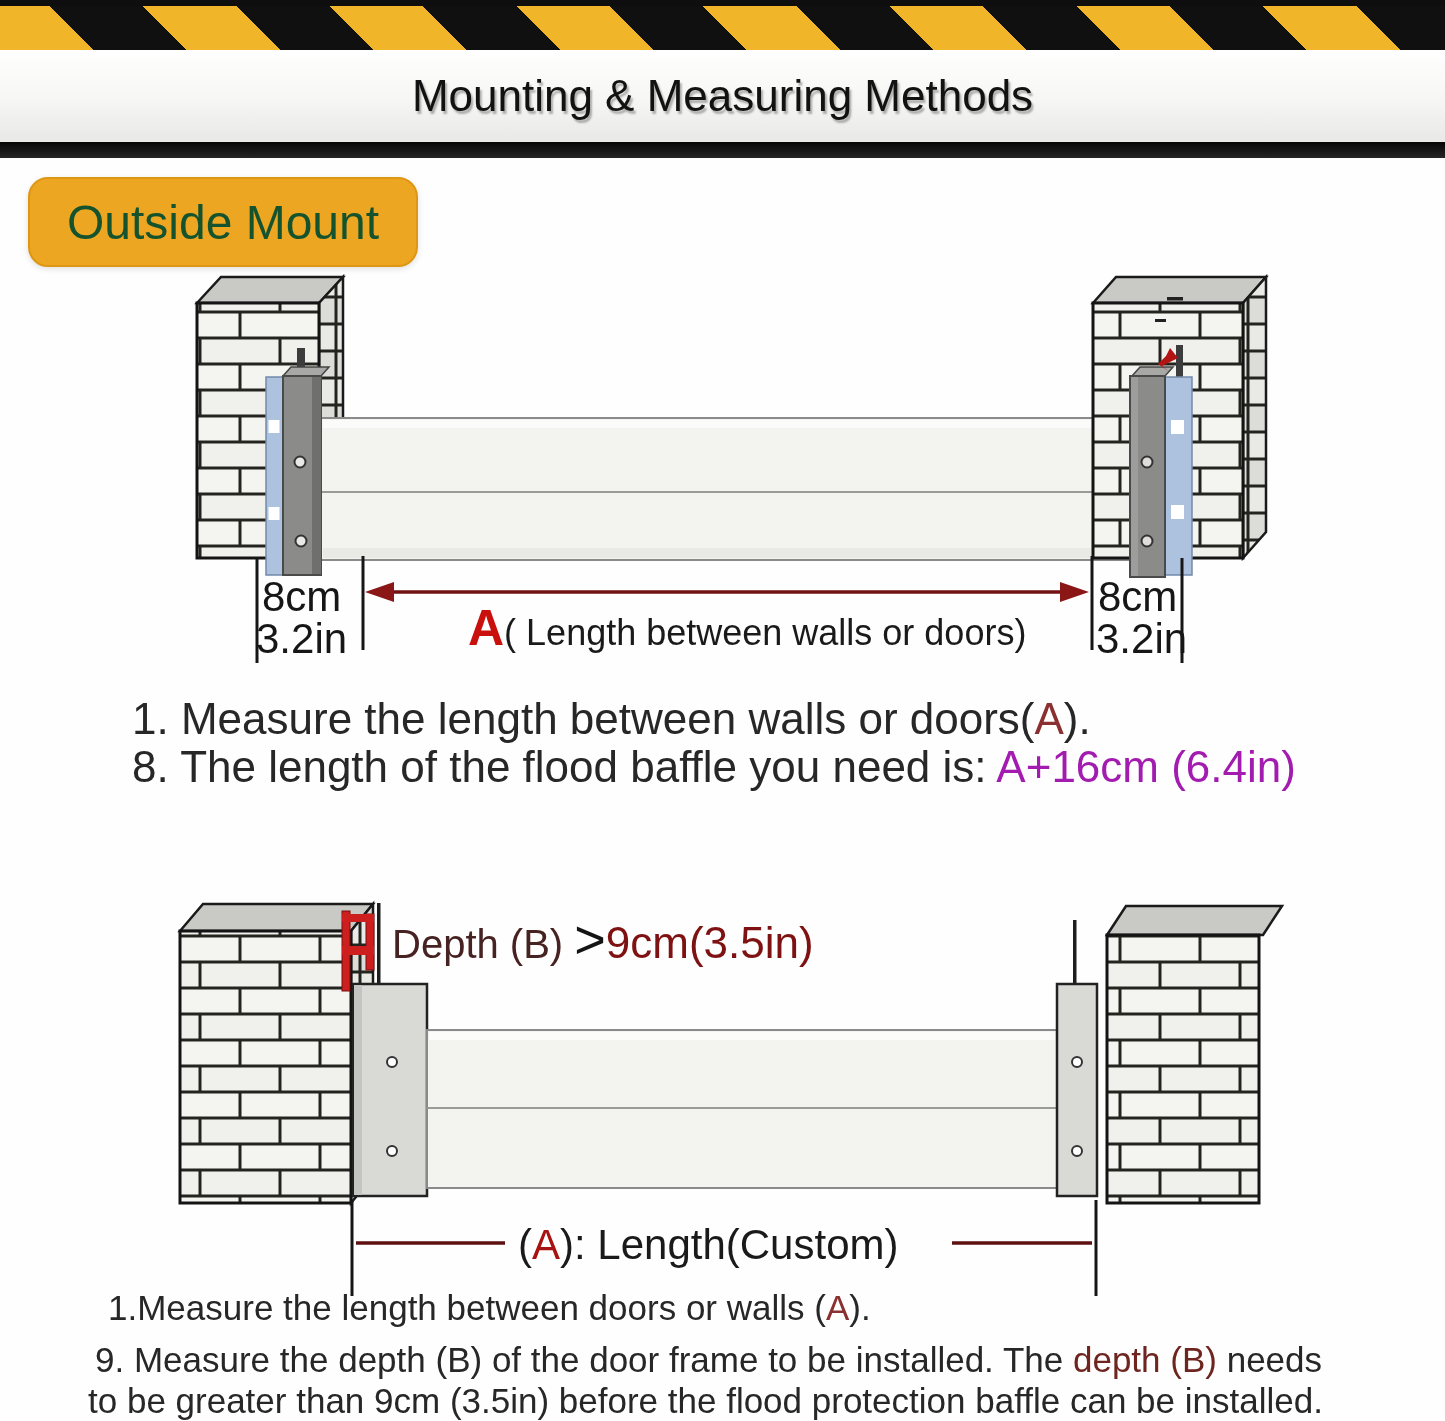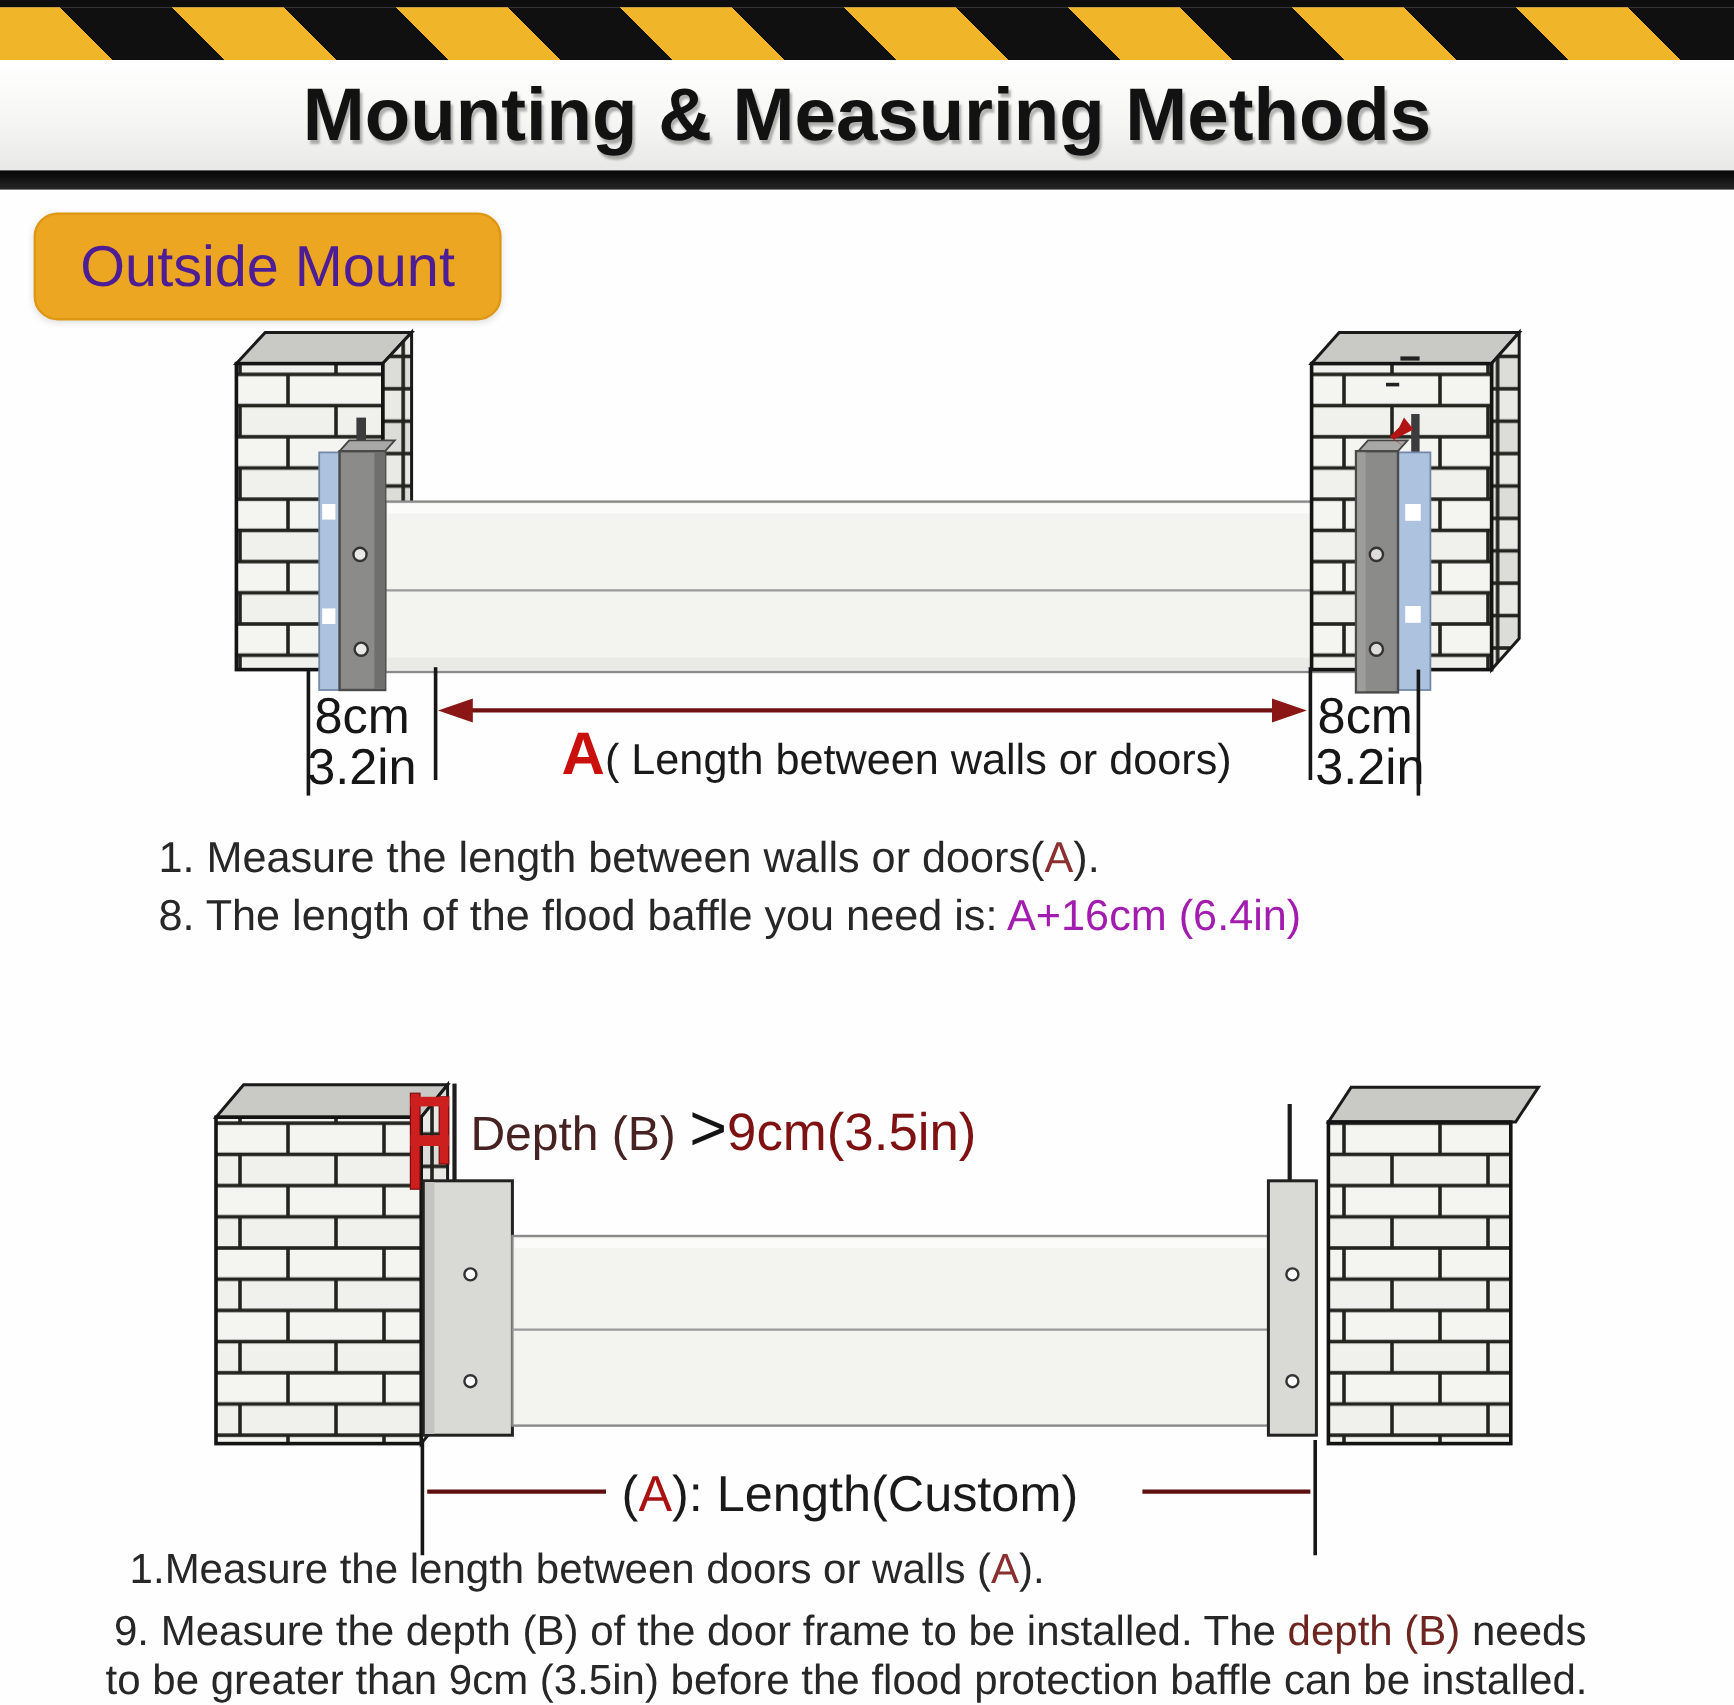--- a/index.html
+++ b/index.html
@@ -5,37 +5,37 @@
   html,body{margin:0;padding:0;background:#ffffff}
   .page{position:relative;width:1445px;height:1421px;background:#fffefe;overflow:hidden;
         font-family:"Liberation Sans","DejaVu Sans",sans-serif;color:#1c1c1c}
   
   .hazard{position:absolute;left:0;top:0;width:1445px;height:44px;
           border-top:6px solid #0e0e0e;
           background:repeating-linear-gradient(45deg,#F1B52A 0 66px,#101010 66px 132px)}
   .titleband{position:absolute;left:0;top:50px;width:1445px;height:92px;
              background:linear-gradient(180deg,#ffffff 0%,#f6f6f4 55%,#e8e8e6 100%);
              display:flex;align-items:center;justify-content:center}
-  .titleband .t{font-size:62px;font-weight:700;color:#121212;letter-spacing:0px;
+  .titleband .t{font-size:44px;font-weight:400;color:#121212;letter-spacing:0px;
                 text-shadow:2px 3px 2px rgba(40,40,40,.35)}
   .blackbar{position:absolute;left:0;top:142px;width:1445px;height:16px;
             background:linear-gradient(180deg,#050505 0%,#262626 100%)}
   
   .pill{position:absolute;background:#EDA621;border:2px solid #DD9714;border-radius:20px;
         display:flex;align-items:center;justify-content:center;
-        font-size:48px;font-weight:500;color:#4c1d95;box-shadow:0 2px 6px rgba(0,0,0,.12)}
+        font-size:48px;font-weight:500;color:#14532d;box-shadow:0 2px 6px rgba(0,0,0,.12)}
   #pill-outside{left:28px;top:177px;width:386px;height:86px}
   #pill-inside{left:25px;top:806px;width:386px;height:88px}
   
   svg.diagram{position:absolute;left:0}
   #svg-outside{top:260px}
   #svg-inside{top:893px}
   svg text{font-family:"Liberation Sans","DejaVu Sans",sans-serif}
   
-  .step{position:absolute;font-size:36px;color:#272727;white-space:nowrap}
+  .step{position:absolute;font-size:44px;color:#272727;white-space:nowrap}
   .step .a-red{color:#8a3030}
   .step .formula{color:#a21caf}
   .bsteps{font-size:35px}
   .bsteps .red2{color:#6e2520}
 </style>
 </head>
 <body>
 
 <div class="page">
 

